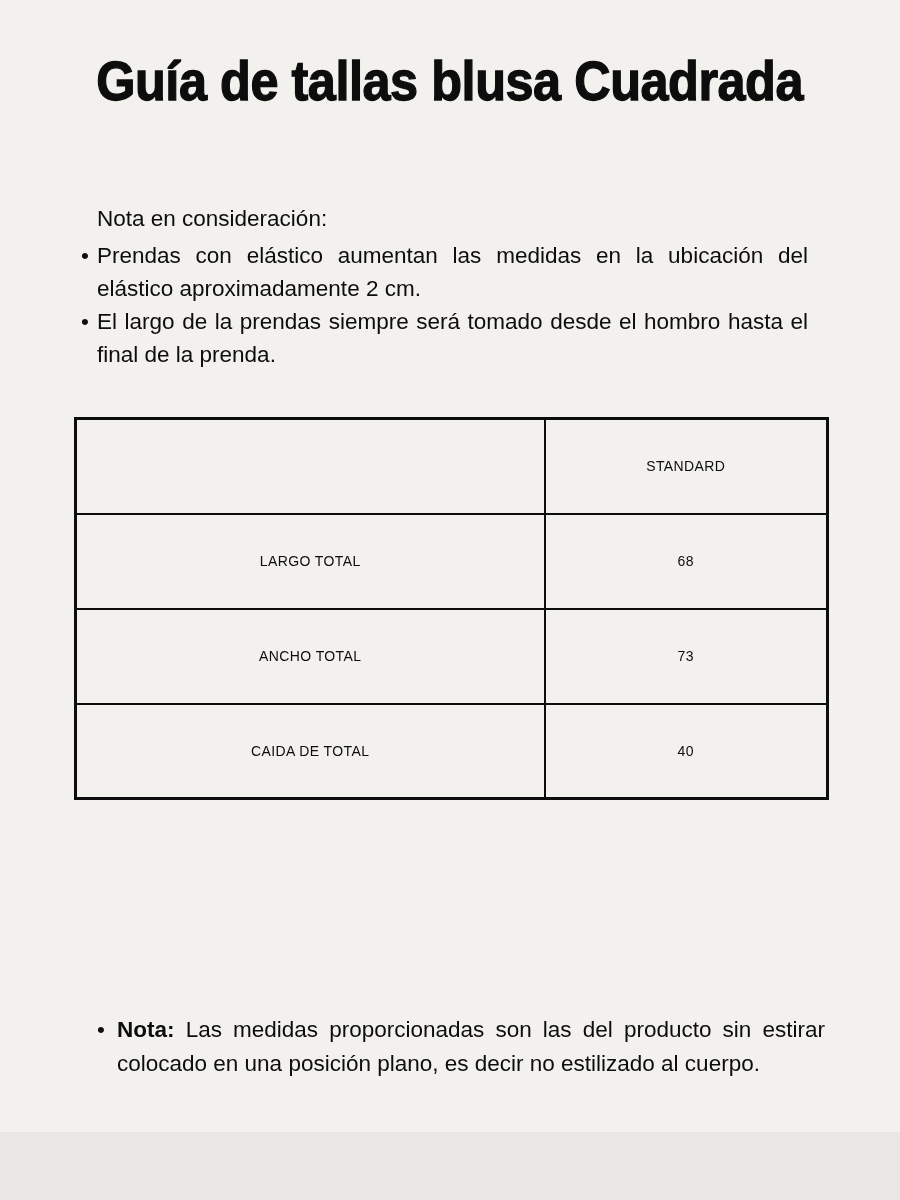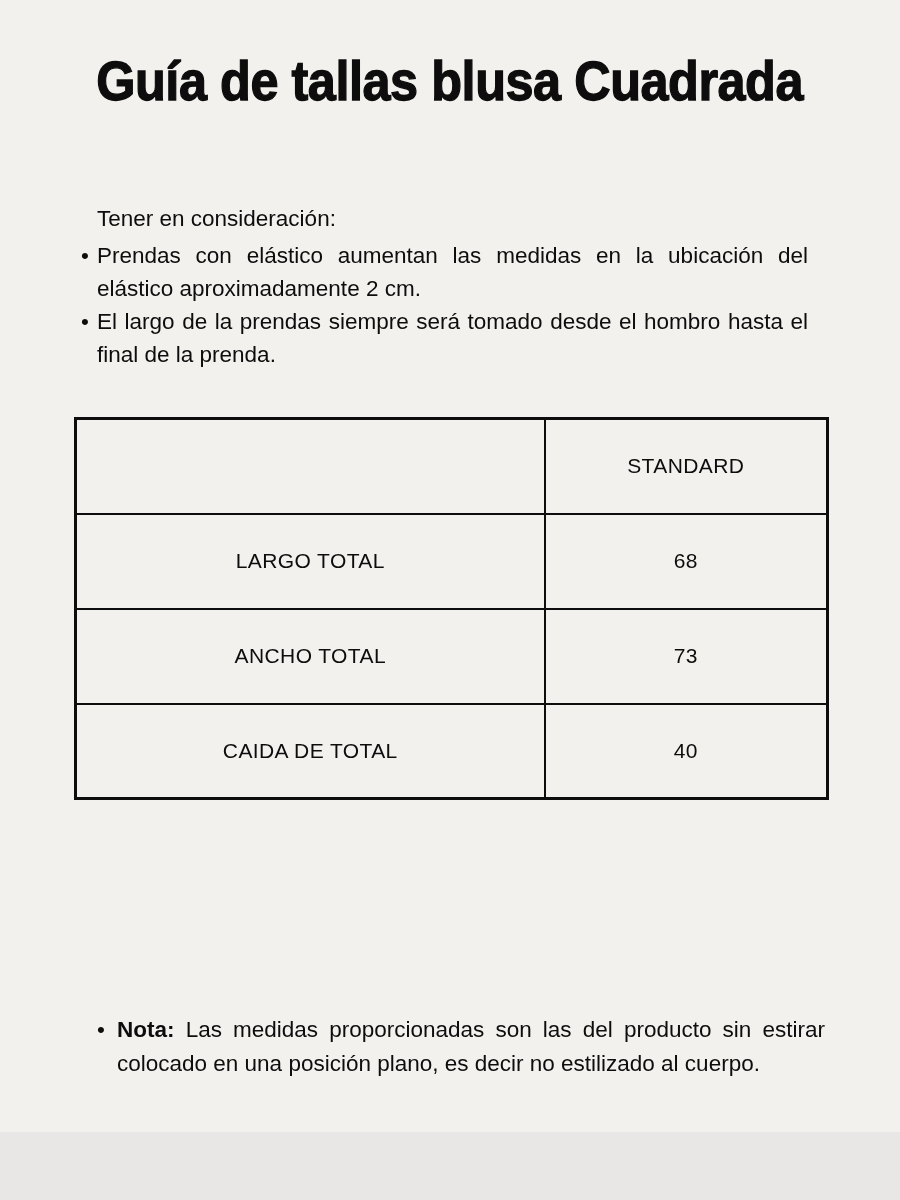--- a/index.html
+++ b/index.html
@@ -73,21 +73,21 @@
     border-collapse: collapse;
     table-layout: fixed;
     width: 752px;
     border: 3px solid #0d0d0d;
   }
   table.size-table td, table.size-table th {
     border: 2px solid #0d0d0d;
     height: 95px;
     text-align: center;
     vertical-align: middle;
-    font-size: 21px;
+    font-size: 14px;
     font-weight: normal;
     letter-spacing: 0.4px;
   }
   .col-label { width: 469px; }
   .col-value { width: 283px; }
 
   
   .note {
     position: absolute;
     top: 1013px;
@@ -114,21 +114,21 @@
 </head>
 <body>
 
 <div class="page">
 
   <div class="title-wrap">
     <span class="title-text">Guía de tallas blusa Cuadrada</span>
   </div>
 
   <div class="considerations">
-    <div class="considerations-intro">Tener en consideración:</div>
+    <div class="considerations-intro">Nota en consideración:</div>
     <ul class="bullet-list">
       <li>Prendas con elástico aumentan las medidas en la ubicación del elástico aproximadamente 2 cm.</li>
       <li>El largo de la prendas siempre será tomado desde el hombro hasta el final de la prenda.</li>
     </ul>
   </div>
 
   <div class="size-table-wrap">
     <table class="size-table">
       <colgroup>
         <col class="col-label">

